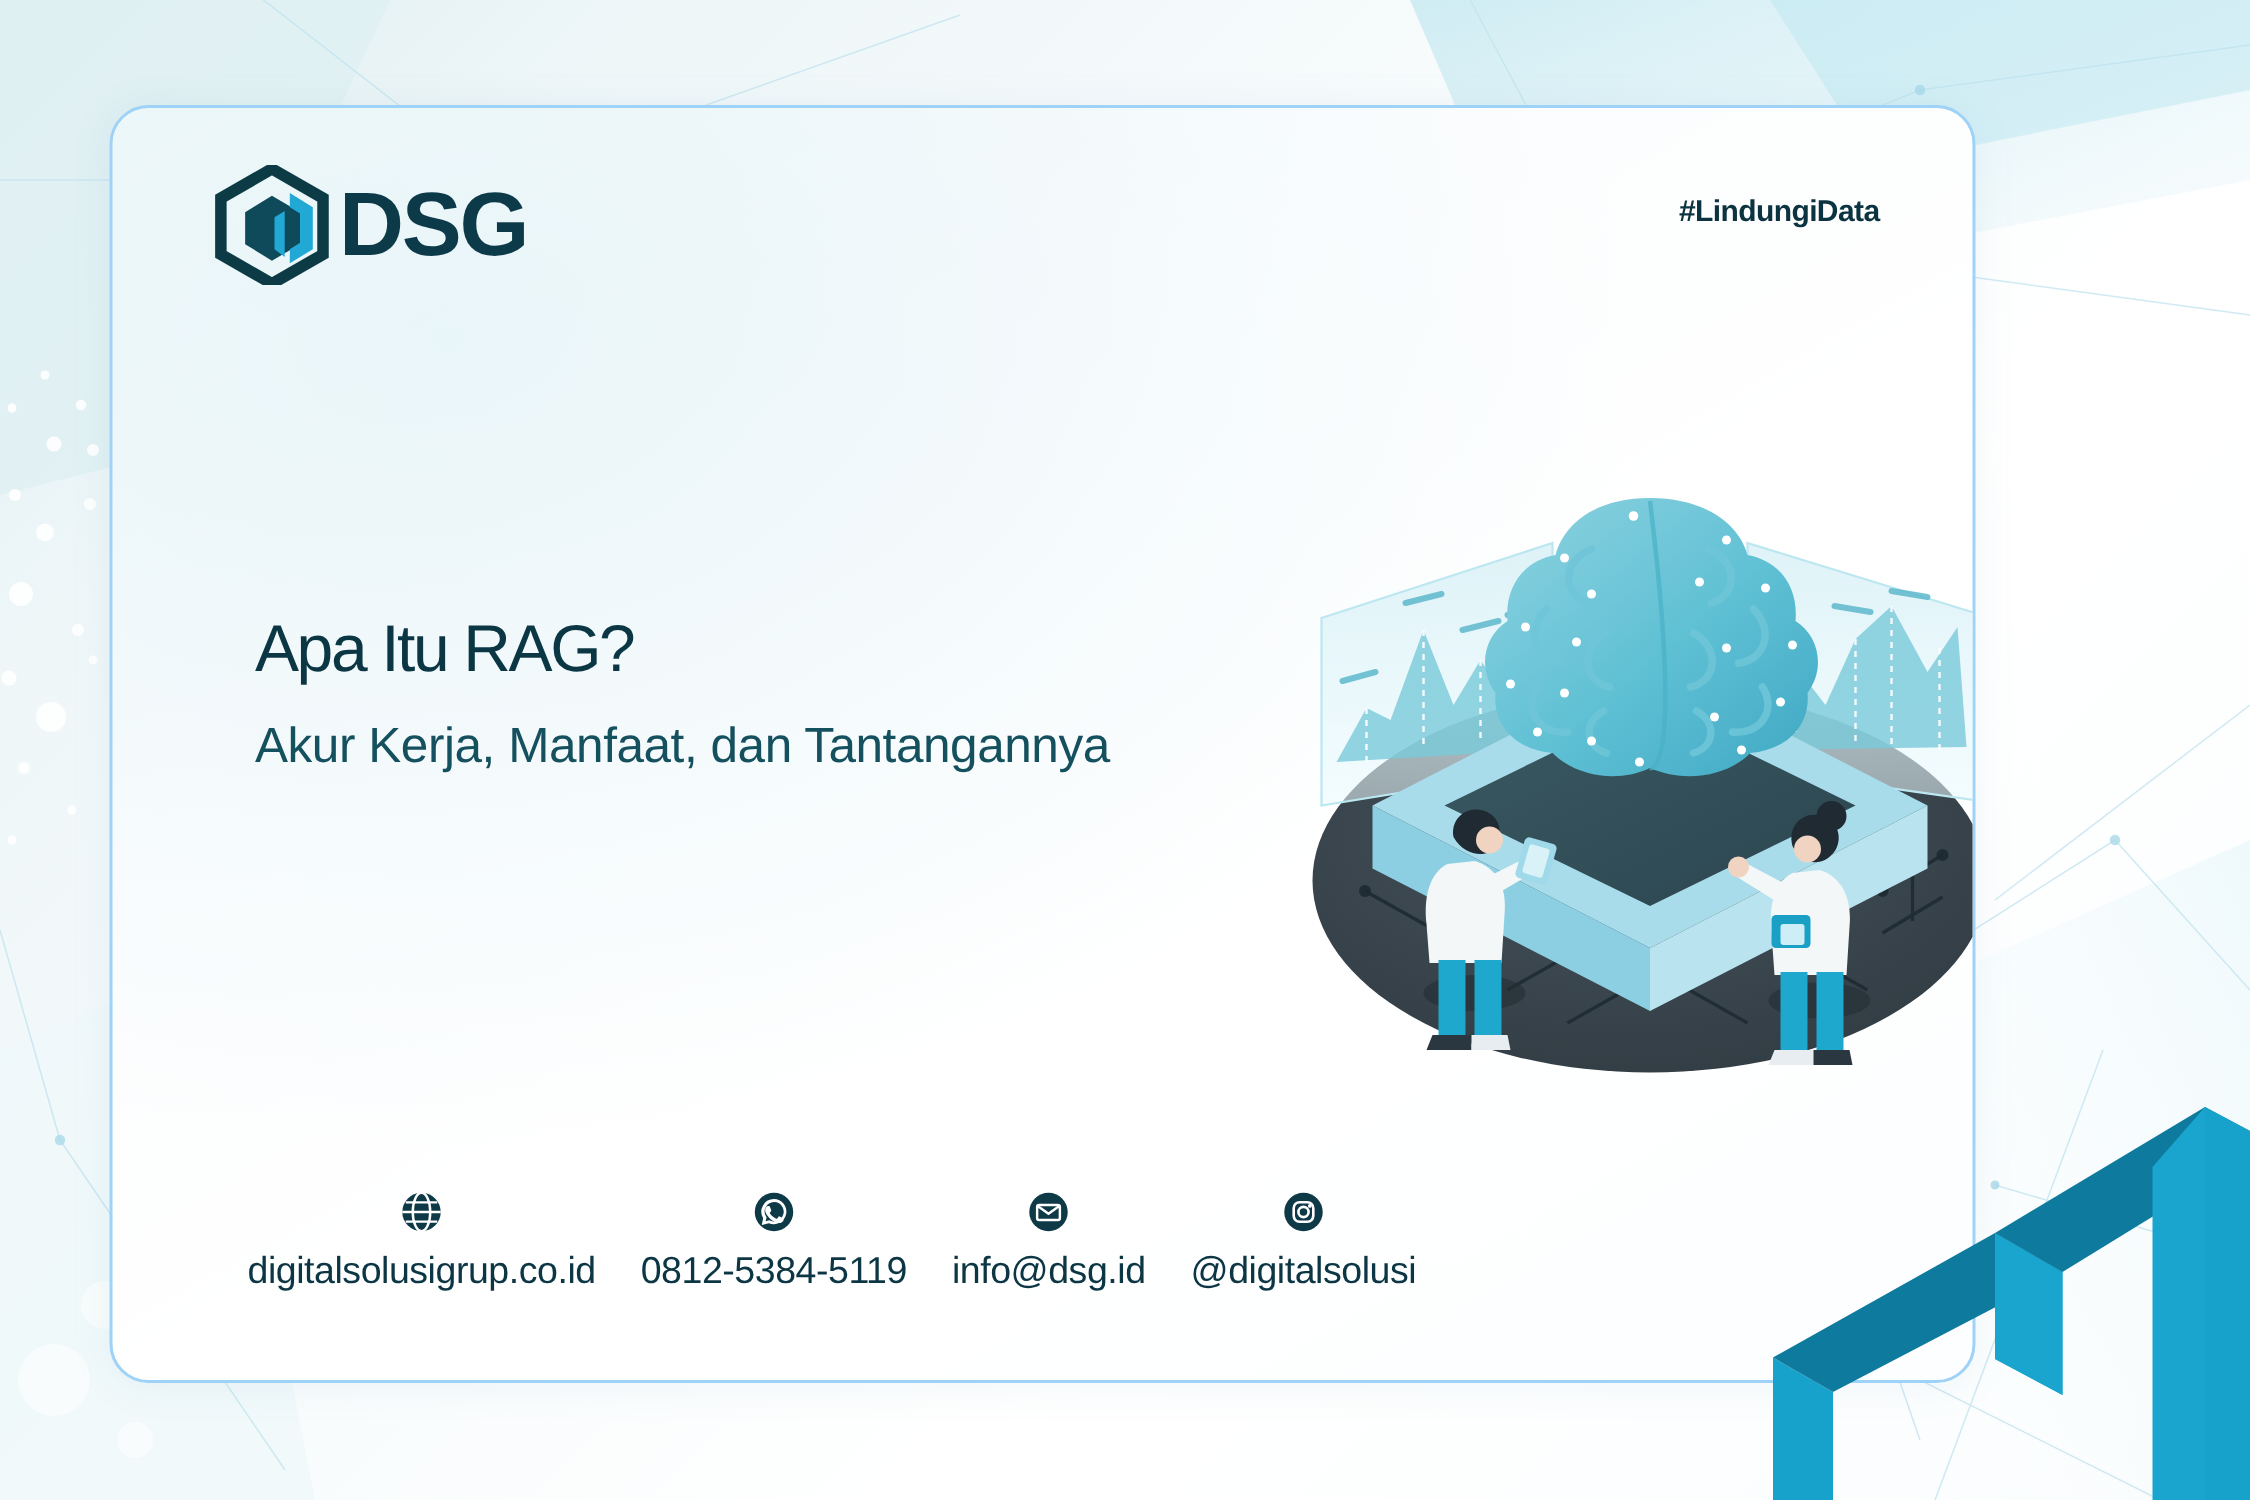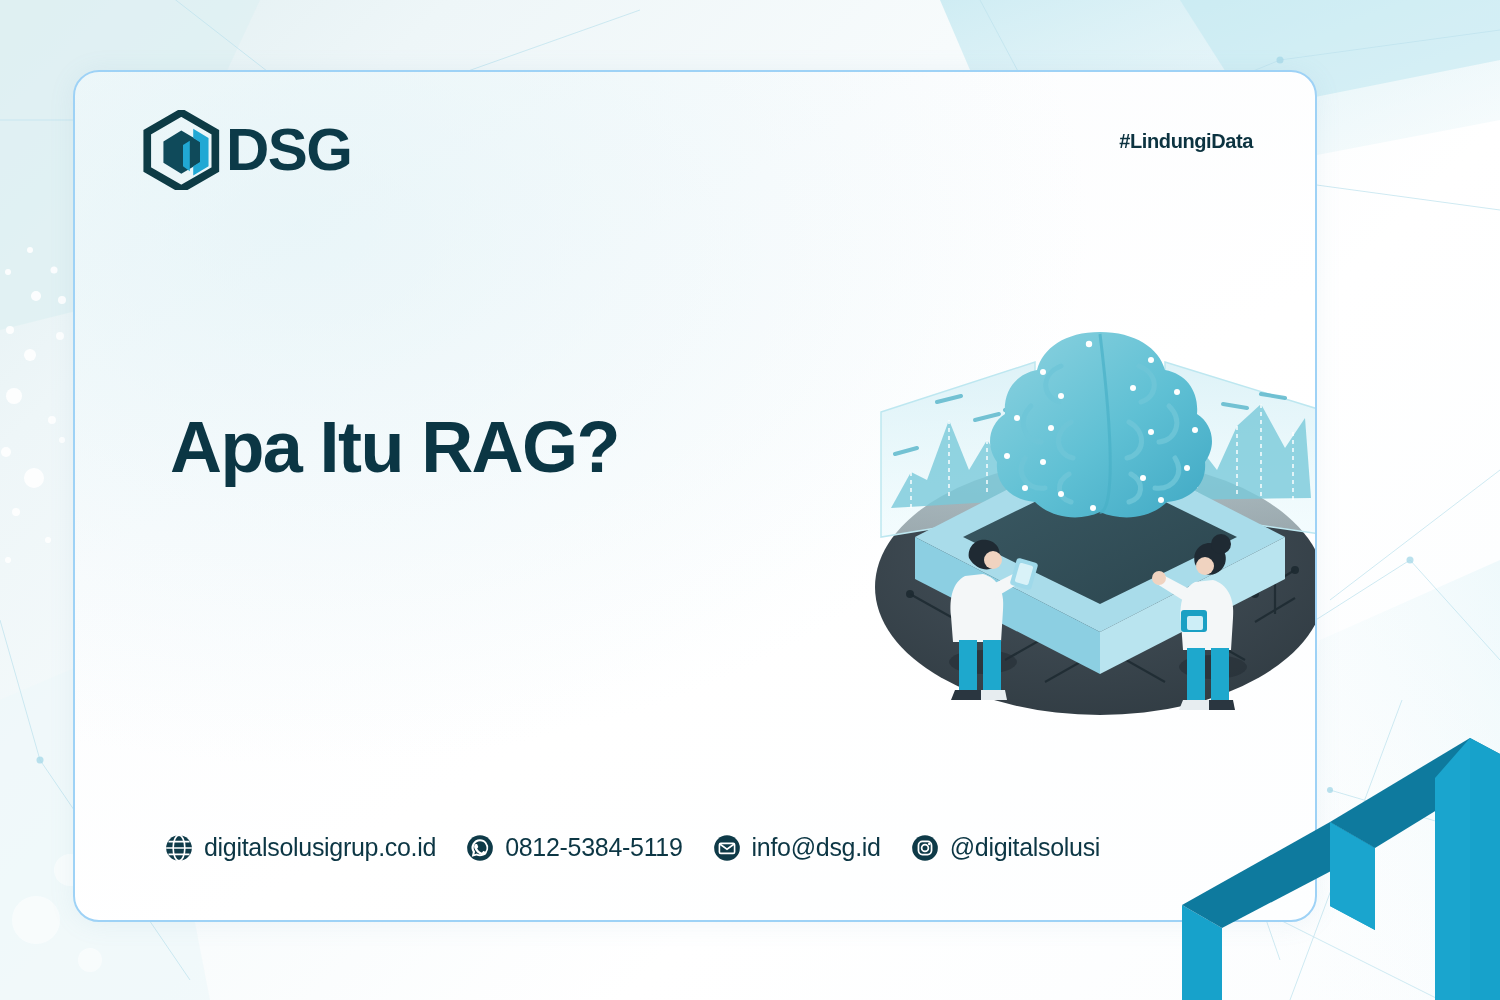--- a/index.html
+++ b/index.html
@@ -51,35 +51,35 @@
   
   #hashtag{
     position:absolute; right:62px; top:58px;
     font-size:20px; font-weight:800; letter-spacing:-0.4px;
     color:#0c3340;
   }
 
   
   #headline-block{ position:absolute; left:95px; top:338px; }
   #page-title{
-    font-size:72px; font-weight:700; letter-spacing:-1.6px;
+    font-size:44px; font-weight:400; letter-spacing:-1.6px;
     color:#0b3644; line-height:1.05; white-space:nowrap;
   }
   #page-subtitle{
     margin-top:22px;
     font-size:33px; font-weight:400; letter-spacing:-0.3px;
     color:#15505f; white-space:nowrap;
   }
 
   
   #contact-bar{
     position:absolute; left:90px; bottom:58px;
     display:flex; align-items:center; gap:30px;
   }
-  .contact-item{ display:flex; align-items:center; gap:11px; }
+  .contact-item{ display:flex; align-items:center; gap:11px;flex-direction:column; }
   .contact-icon{ width:28px; height:28px; display:block; flex:0 0 auto; }
   .contact-text{
     font-size:25px; font-weight:400; letter-spacing:-0.3px; color:#0c3644;
     white-space:nowrap;
   }
 
   
   #illustration{
     position:absolute; left:790px; top:250px; width:470px; height:420px;
   }
@@ -178,20 +178,21 @@
       <path d="M62 22 L80 33 L80 66 L62 77 L62 66 L70 61 L70 38 L62 33 Z" fill="#21a8d4"></path>
       <path d="M58 36 L58 72 L50 66 L50 41 Z" fill="#21a8d4"></path>
     </svg>
     <div id="logo-word">DSG</div>
   </div>
 
   <div id="hashtag">#LindungiData</div>
 
   <div id="headline-block">
     <div id="page-title">Apa Itu RAG?</div>
+    <div id="page-subtitle">Akur Kerja, Manfaat, dan Tantangannya</div>
   </div>
 
   <svg id="illustration" viewBox="0 0 470 420">
     <defs>
       <linearGradient id="panelG" x1="0" y1="0" x2="0" y2="1">
         <stop offset="0%" stop-color="#d8f0f6" stop-opacity=".85"></stop>
         <stop offset="100%" stop-color="#eafafd" stop-opacity=".55"></stop>
       </linearGradient>
       <linearGradient id="brainG" x1="0" y1="0" x2="1" y2="1">
         <stop offset="0%" stop-color="#8fd3e0"></stop>

